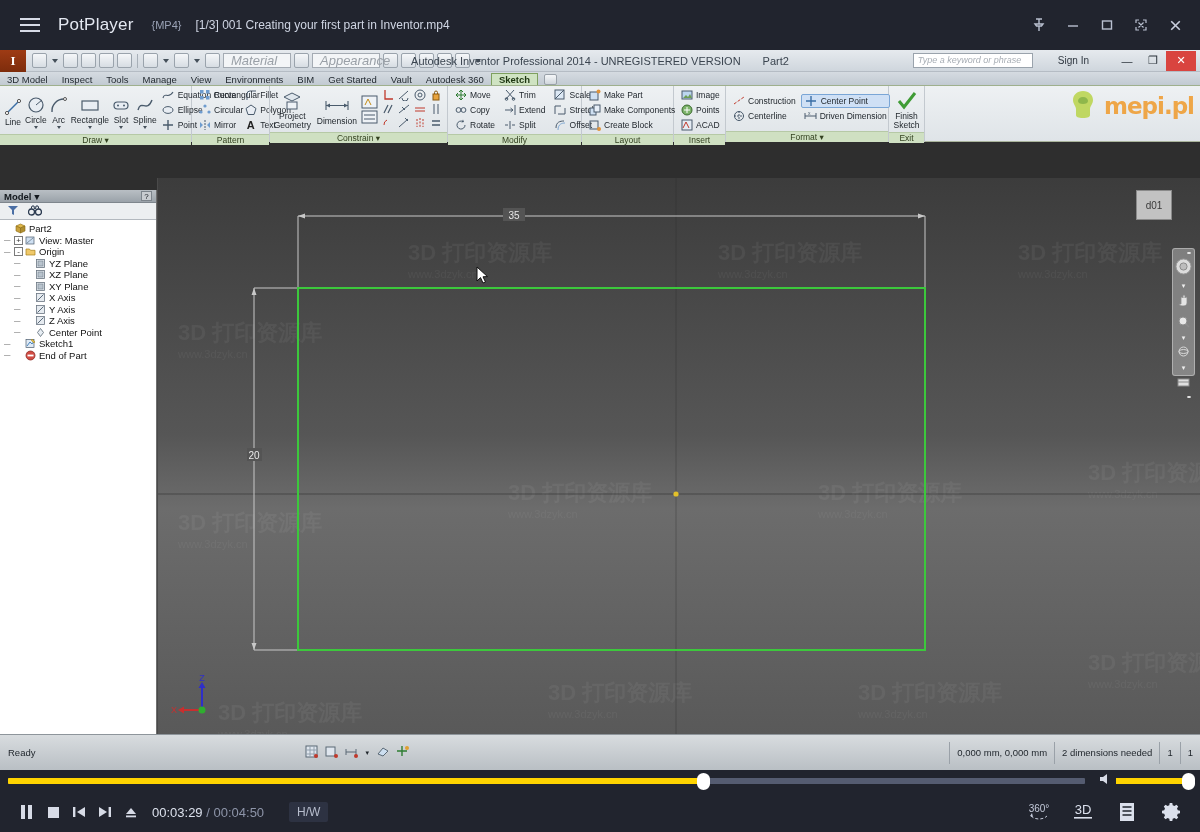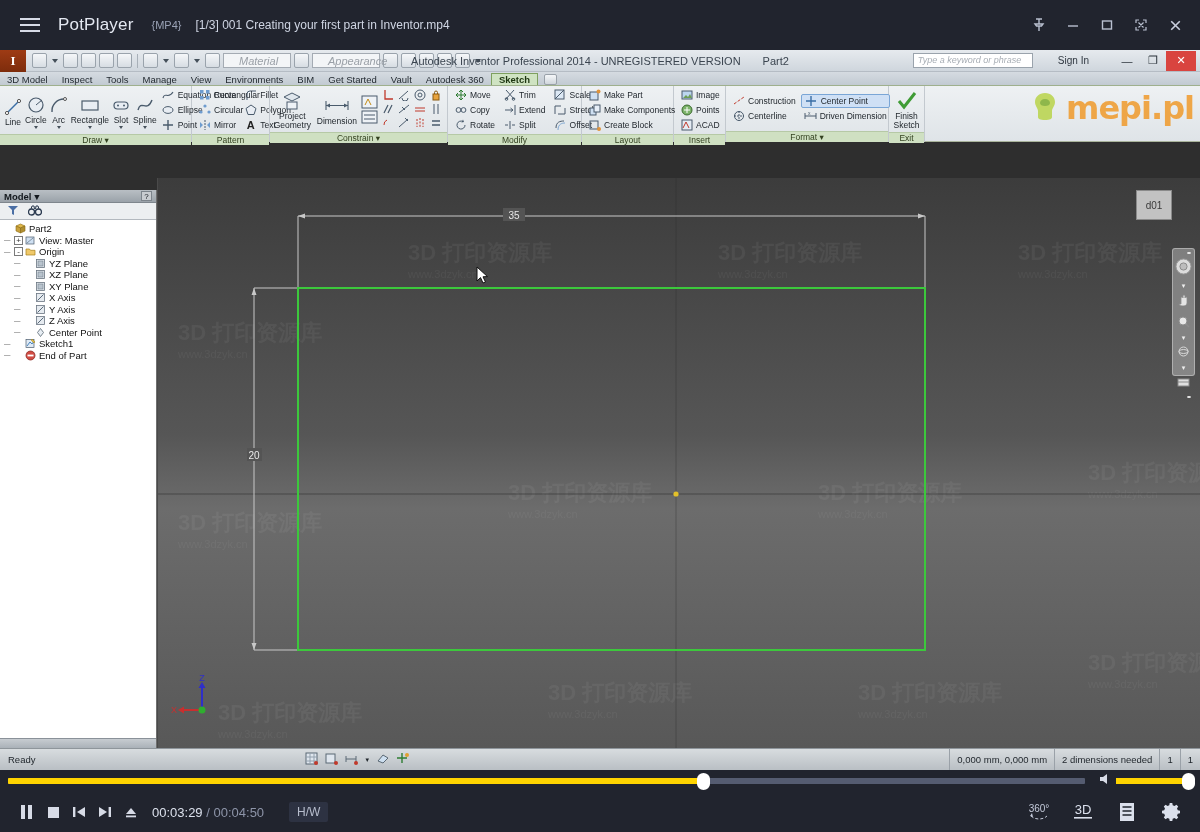--- a/index.html
+++ b/index.html
@@ -30,21 +30,21 @@
     display:flex; align-items:center; position:relative;
     border-bottom:1px solid #b5bcc4; }
   .inv-logo { width:26px; height:22px; background:linear-gradient(#9e3b14,#7d2c0c);
     display:flex; align-items:center; justify-content:center; color:#fff;
     font-weight:bold; font-size:13px; font-family:"Liberation Serif", serif;}
   .qat { display:flex; align-items:center; gap:3px; padding-left:6px; }
   .qat span.ic { width:15px; height:15px; display:inline-block; border-radius:2px;
     background:linear-gradient(#f5f7f9,#d7dde3); border:1px solid #9aa3ac; }
   .qat span.sep { width:1px; height:14px; background:#a8b0b8; margin:0 2px; border:0;}
   .qat .combo { width:68px; height:15px; background:#f3f5f7; border:1px solid #a4abb3;
-    font-size:11px; color:#9aa0a7; font-style:italic; padding-left:15px; line-height:14px;
+    font-size:13px; color:#9aa0a7; font-style:italic; padding-left:7px; line-height:14px;
     position:relative; }
   .qat .combo:after { content:""; position:absolute; right:2px; top:5px;
     border:3px solid transparent; border-top-color:#5b6季; }
   .qat .caret { width:0;height:0;border-left:3px solid transparent;
     border-right:3px solid transparent;border-top:4px solid #45505a; margin:0 2px;}
   .inv-title { position:absolute; left:0; right:0; text-align:center; font-size:11px;
     color:#3b4550; pointer-events:none; }
   .inv-title b { font-weight:normal; margin-left:22px; }
   .qat-right { margin-left:auto; display:flex; align-items:center; gap:5px;
     padding-right:4px; font-size:10px; color:#2f3740; }
@@ -120,21 +120,21 @@
     border-top:1px solid #8a9199; }
 
   .canvas { position:absolute; left:158px; top:0; right:0; bottom:0;
     background:linear-gradient(#3c3c3c 0%, #565656 45%, #6c6c6c 58%, #585858 100%);
     overflow:hidden; }
   .wm { position:absolute; color:rgba(255,255,255,.055); font-weight:bold;
     font-size:22px; pointer-events:none; white-space:nowrap; user-select:none; }
   .wm small { font-size:11px; font-weight:normal; display:block; }
 
   
-  .statusbar { position:absolute; left:0; bottom:0; height:22px; width:1200px;
+  .statusbar { position:absolute; left:0; bottom:0; height:36px; width:1200px;
     background:linear-gradient(#d8dcdf,#b9bfc4); border-top:1px solid #8e959b;
     display:flex; align-items:center; font-size:9.5px; color:#1d2329; }
   .statusbar .sready { padding-left:8px; }
   .statusbar .sicons { margin-left:270px; display:flex; gap:7px; align-items:center;}
   .statusbar .sright { margin-left:auto; display:flex; align-items:center; }
   .statusbar .sright span { padding:0 7px; border-left:1px solid #9aa1a8; height:22px;
     display:flex; align-items:center; }
 
   
   .pp-seek { position:absolute; left:0; top:770px; width:1200px; height:22px;
@@ -750,21 +750,21 @@
         </div>
       </div>
       <div class="plabel"><span>Exit</span></div>
     </div>
 
     <div style="position:absolute;right:6px;top:3px;display:flex;align-items:center;gap:4px;opacity:.85;">
       <svg width="34" height="34" viewBox="0 0 34 34">
           <path d="M17 2c6 0 10 4 10 9 0 4-3 6-3 9v6c0 2-2 3-7 3s-7-1-7-3v-6c0-3-3-5-3-9 0-5 4-9 10-9z" fill="#b9d44a"></path>
           <path d="M17 8c3 0 5 2 5 4s-2 3-5 3-5-1-5-3 2-4 5-4z" fill="#7fae2f"></path>
         </svg>
-      <span style="font-size:32px;font-weight:bold;color:#f09a2b;letter-spacing:-1px;font-family:'DejaVu Sans',sans-serif;">mepi.pl</span>
+      <span style="font-size:23px;font-weight:bold;color:#f09a2b;letter-spacing:-1px;font-family:'DejaVu Sans',sans-serif;">mepi.pl</span>
     </div>
   </div>
 
   <div class="inv-body">
 
     <div class="br-titlebar"></div>
 
     <div class="browser">
       <div class="br-head">
         <span>Model</span>

